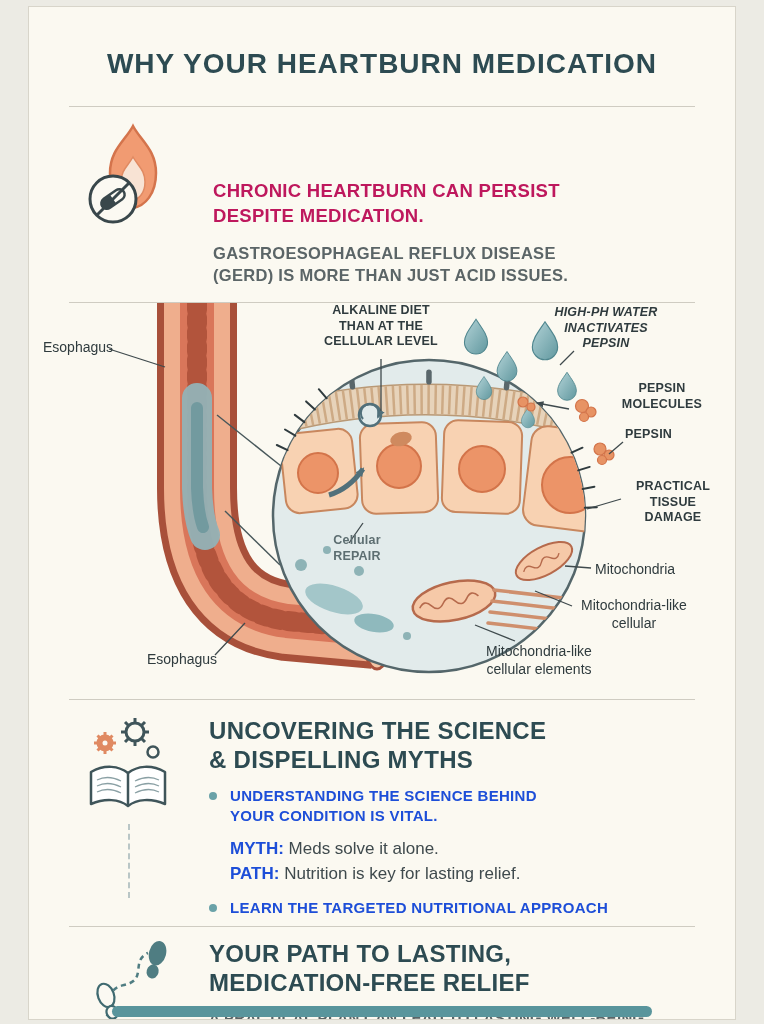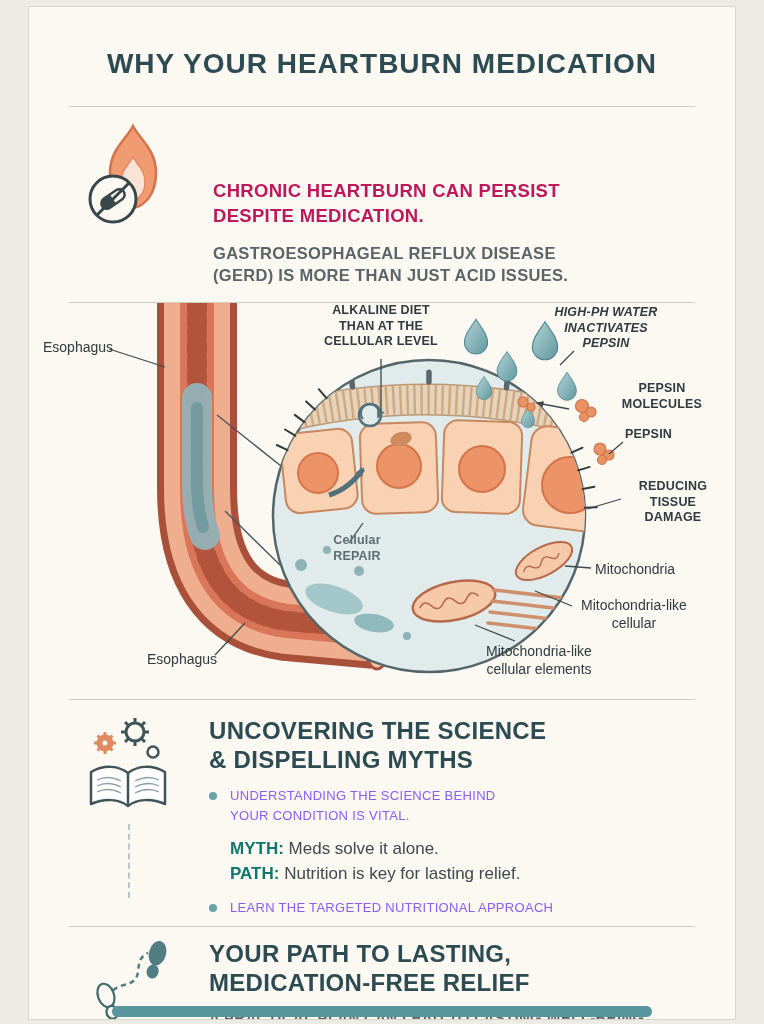--- a/index.html
+++ b/index.html
@@ -41,24 +41,24 @@
   .dlabel.muted { color:#5d6e71; font-weight:600; }
   .bl { display:block; }
 
   .sec2 { padding:16px 20px 8px 46px; gap:26px; }
   .sec3 { padding:12px 30px 8px 46px; gap:26px; }
   .icon-col { width:108px; flex:0 0 108px; display:flex; flex-direction:column; align-items:center; }
   .dash-line { width:0; height:74px; border-left:2px dashed #b9c6c6; margin:8px auto 0; }
   .sec-heading { color:#2d4b52; font-size:24px; font-weight:800; letter-spacing:.3px; line-height:29px; }
   .bullet { display:flex; margin-top:12px; }
   .dot { width:8px; height:8px; border-radius:50%; background:#6aa2a8; margin:6px 13px 0 0; flex:0 0 8px; }
-  .bullet-text { color:#8b5cf6; font-size:13px; font-weight:400; letter-spacing:.3px; line-height:20px; }
+  .bullet-text { color:#1d4ed8; font-size:15px; font-weight:700; letter-spacing:.3px; line-height:20px; }
   .mythfact { margin:10px 0 0 21px; }
   .mythfact p { font-size:17px; line-height:25px; color:#3f4a4d; }
-  .mythfact strong { color:#0f766e; font-weight:800; }
+  .mythfact strong { color:#1d4ed8; font-weight:800; }
   .sec3-text { margin-top:10px; color:#5b6567; font-size:15px; font-weight:600; letter-spacing:.3px; line-height:21px; }
   .footer-bar {
     position:absolute; left:50%; transform:translateX(-50%);
     bottom:2px; width:540px; height:11px; border-radius:6px;
     background:#59959c;
   }
 </style>
 </head>
 <body>
 
@@ -254,21 +254,21 @@
       <span class="bl">HIGH-PH WATER</span>
       <span class="bl">INACTIVATES</span>
       <span class="bl">PEPSIN</span>
     </div>
     <div class="dlabel" style="left:578px; top:78px; width:110px;">
       <span class="bl">PEPSIN</span>
       <span class="bl">MOLECULES</span>
     </div>
     <div class="dlabel" style="left:596px; top:124px;">PEPSIN</div>
     <div class="dlabel" style="left:592px; top:176px; width:104px;">
-      <span class="bl">REDUCING</span>
+      <span class="bl">PRACTICAL</span>
       <span class="bl">TISSUE</span>
       <span class="bl">DAMAGE</span>
     </div>
     <div class="dlabel plain" style="left:566px; top:258px;">Mitochondria</div>
     <div class="dlabel plain" style="left:530px; top:294px; width:150px;">
       <span class="bl">Mitochondria-like</span>
       <span class="bl">cellular</span>
     </div>
     <div class="dlabel plain" style="left:428px; top:340px; width:164px;">
       <span class="bl">Mitochondria-like</span>

